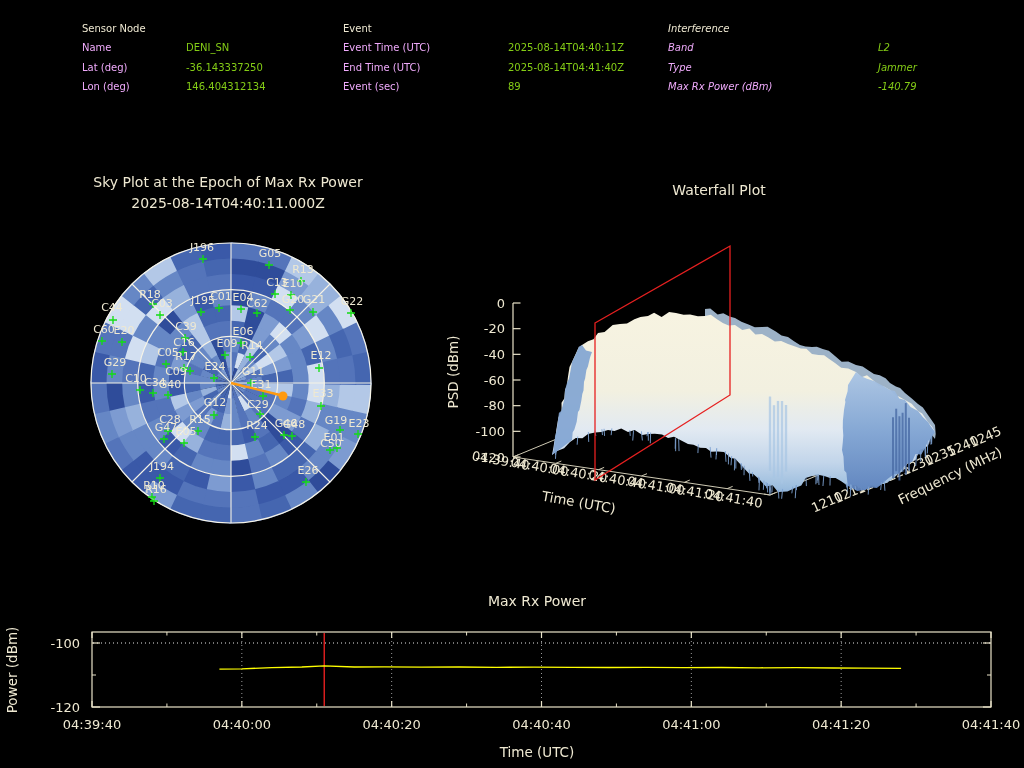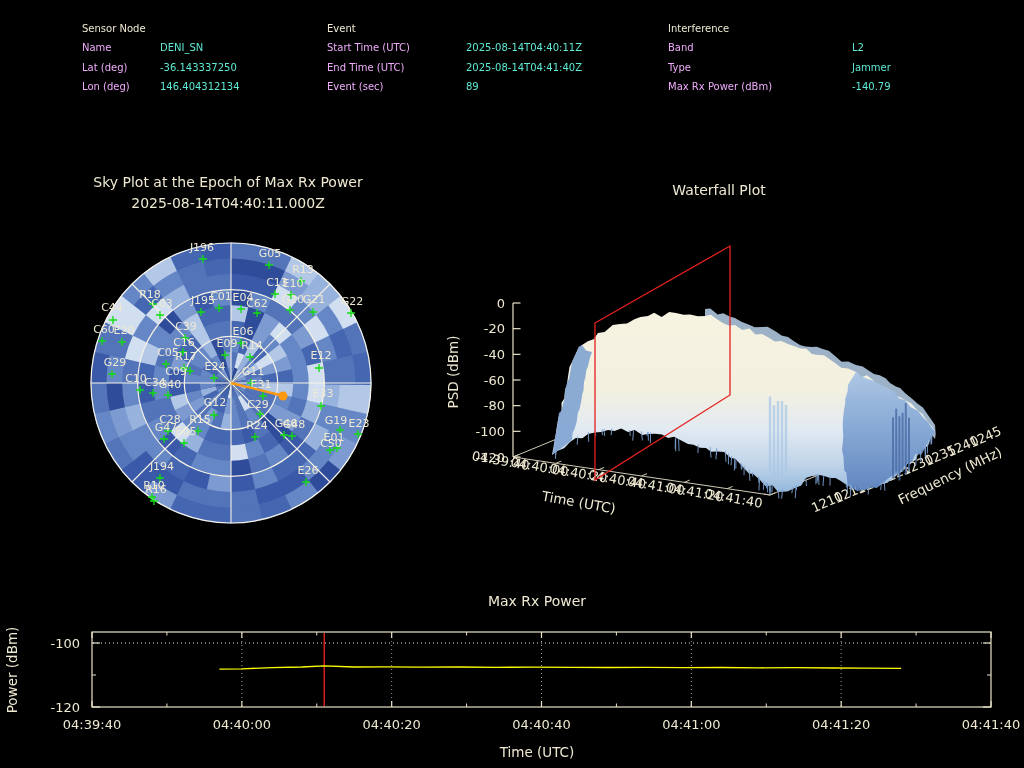--- a/index.html
+++ b/index.html
@@ -2,38 +2,38 @@
 <html><head>
 <meta charset="utf-8">
 <style>
   html,body{margin:0;padding:0;background:#000;}
   body{width:1024px;height:768px;overflow:hidden;position:relative;
        font-family:"DejaVu Sans","Liberation Sans",sans-serif;}
   .hdr-col{position:absolute;top:19px;font-size:10px;line-height:19.3px;color:#efe9d2;white-space:nowrap;}
   .hdr-title{display:block;}
   .hdr-row{display:block;}
   .hdr-label{display:inline-block;color:#f0abfc;}
-  .hdr-value{display:inline-block;color:#5eead4;}
+  .hdr-value{display:inline-block;color:#84cc16;margin-left:26px;}
   #col1{left:82px;}  #col1 .hdr-label{width:78px;}
-  #col2{left:327px;} #col2 .hdr-label{width:139px;}
-  #col3{left:668px;} #col3 .hdr-label{width:184px;}
+  #col2{left:343px;} #col2 .hdr-label{width:139px;}
+  #col3{left:668px;font-style:italic;} #col3 .hdr-label{width:184px;}
   svg text{fill:#efe9d2;font-family:"DejaVu Sans","Liberation Sans",sans-serif;}
 </style>
 </head>
 <body>
 
 <div class="hdr-col" id="col1">
   <span class="hdr-title">Sensor Node</span>
   <span class="hdr-row"><span class="hdr-label">Name</span><span class="hdr-value">DENI_SN</span></span>
   <span class="hdr-row"><span class="hdr-label">Lat (deg)</span><span class="hdr-value">-36.143337250</span></span>
   <span class="hdr-row"><span class="hdr-label">Lon (deg)</span><span class="hdr-value">146.404312134</span></span>
 </div>
 <div class="hdr-col" id="col2">
   <span class="hdr-title">Event</span>
-  <span class="hdr-row"><span class="hdr-label">Start Time (UTC)</span><span class="hdr-value">2025-08-14T04:40:11Z</span></span>
+  <span class="hdr-row"><span class="hdr-label">Event Time (UTC)</span><span class="hdr-value">2025-08-14T04:40:11Z</span></span>
   <span class="hdr-row"><span class="hdr-label">End Time (UTC)</span><span class="hdr-value">2025-08-14T04:41:40Z</span></span>
   <span class="hdr-row"><span class="hdr-label">Event (sec)</span><span class="hdr-value">89</span></span>
 </div>
 <div class="hdr-col" id="col3">
   <span class="hdr-title">Interference</span>
   <span class="hdr-row"><span class="hdr-label">Band</span><span class="hdr-value">L2</span></span>
   <span class="hdr-row"><span class="hdr-label">Type</span><span class="hdr-value">Jammer</span></span>
   <span class="hdr-row"><span class="hdr-label">Max Rx Power (dBm)</span><span class="hdr-value">-140.79</span></span>
 </div>
 

